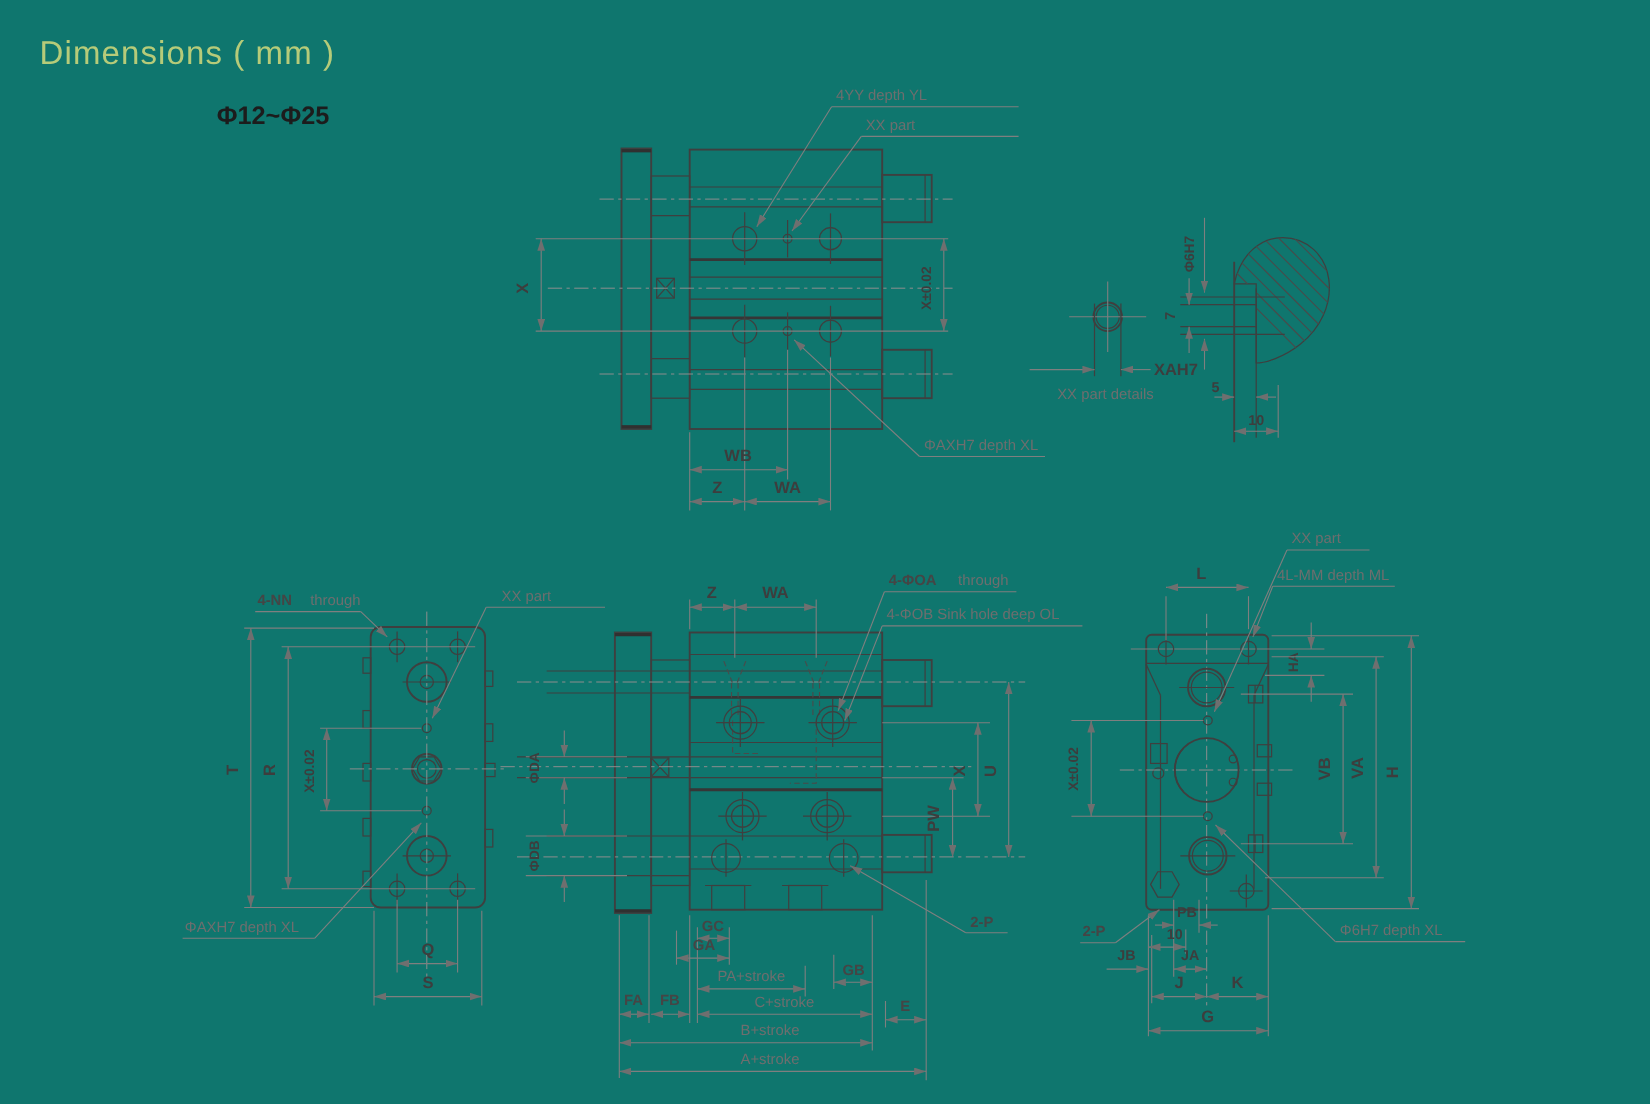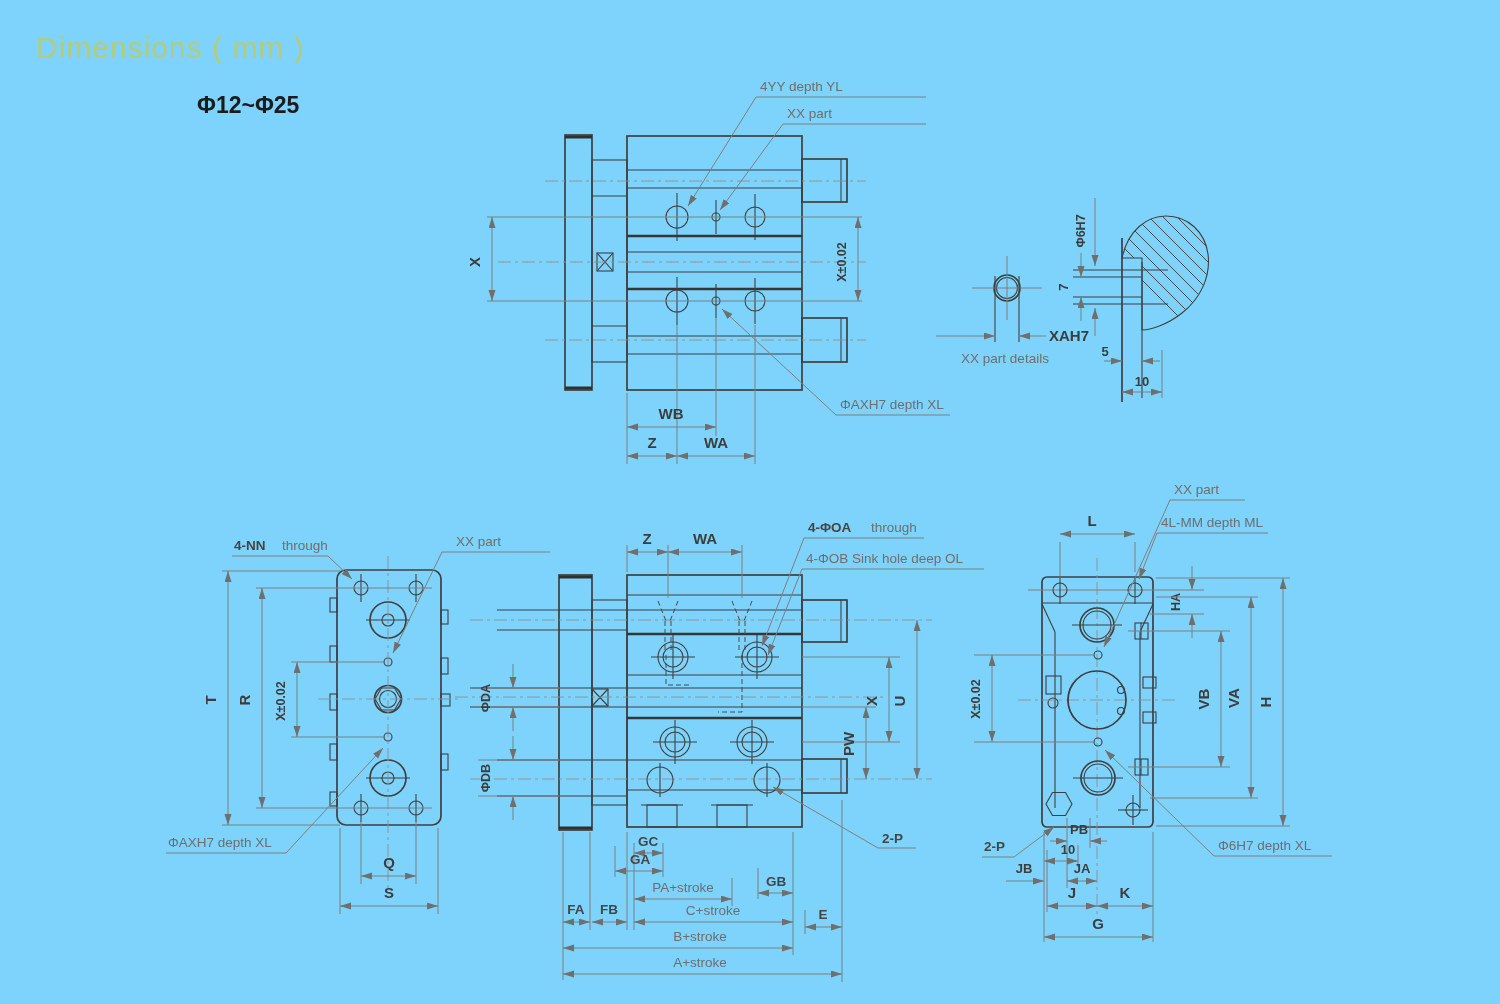--- a/index.html
+++ b/index.html
@@ -1,16 +1,16 @@
 <!DOCTYPE html>
 <html><head>
 <meta charset="utf-8">
 <style>
   html,body{margin:0;padding:0;background:#ffffff;}
-  .page{position:relative;width:1500px;height:1004px;background:#7dd3fc;overflow:hidden;
+  .page{position:relative;width:1500px;height:1004px;background:#0f766e;overflow:hidden;
         font-family:"Liberation Sans",sans-serif;text-align:right;}
   svg{position:absolute;left:0;top:0;}
   text{font-family:"Liberation Sans",sans-serif;}
   .title{font-size:30px;fill:#b6cb79;letter-spacing:1px;}
   .subtitle{font-size:23px;font-weight:bold;fill:#1c1c1c;}
   .lbl{font-size:13.5px;fill:#6e6e6e;}
   .lblb{font-size:13.5px;font-weight:bold;fill:#454545;}
   .dim{font-size:15px;font-weight:bold;fill:#3d3d3d;}
   .dims{font-size:12.5px;font-weight:bold;fill:#3d3d3d;}
   .num{font-size:13px;font-weight:bold;fill:#3d3d3d;}

